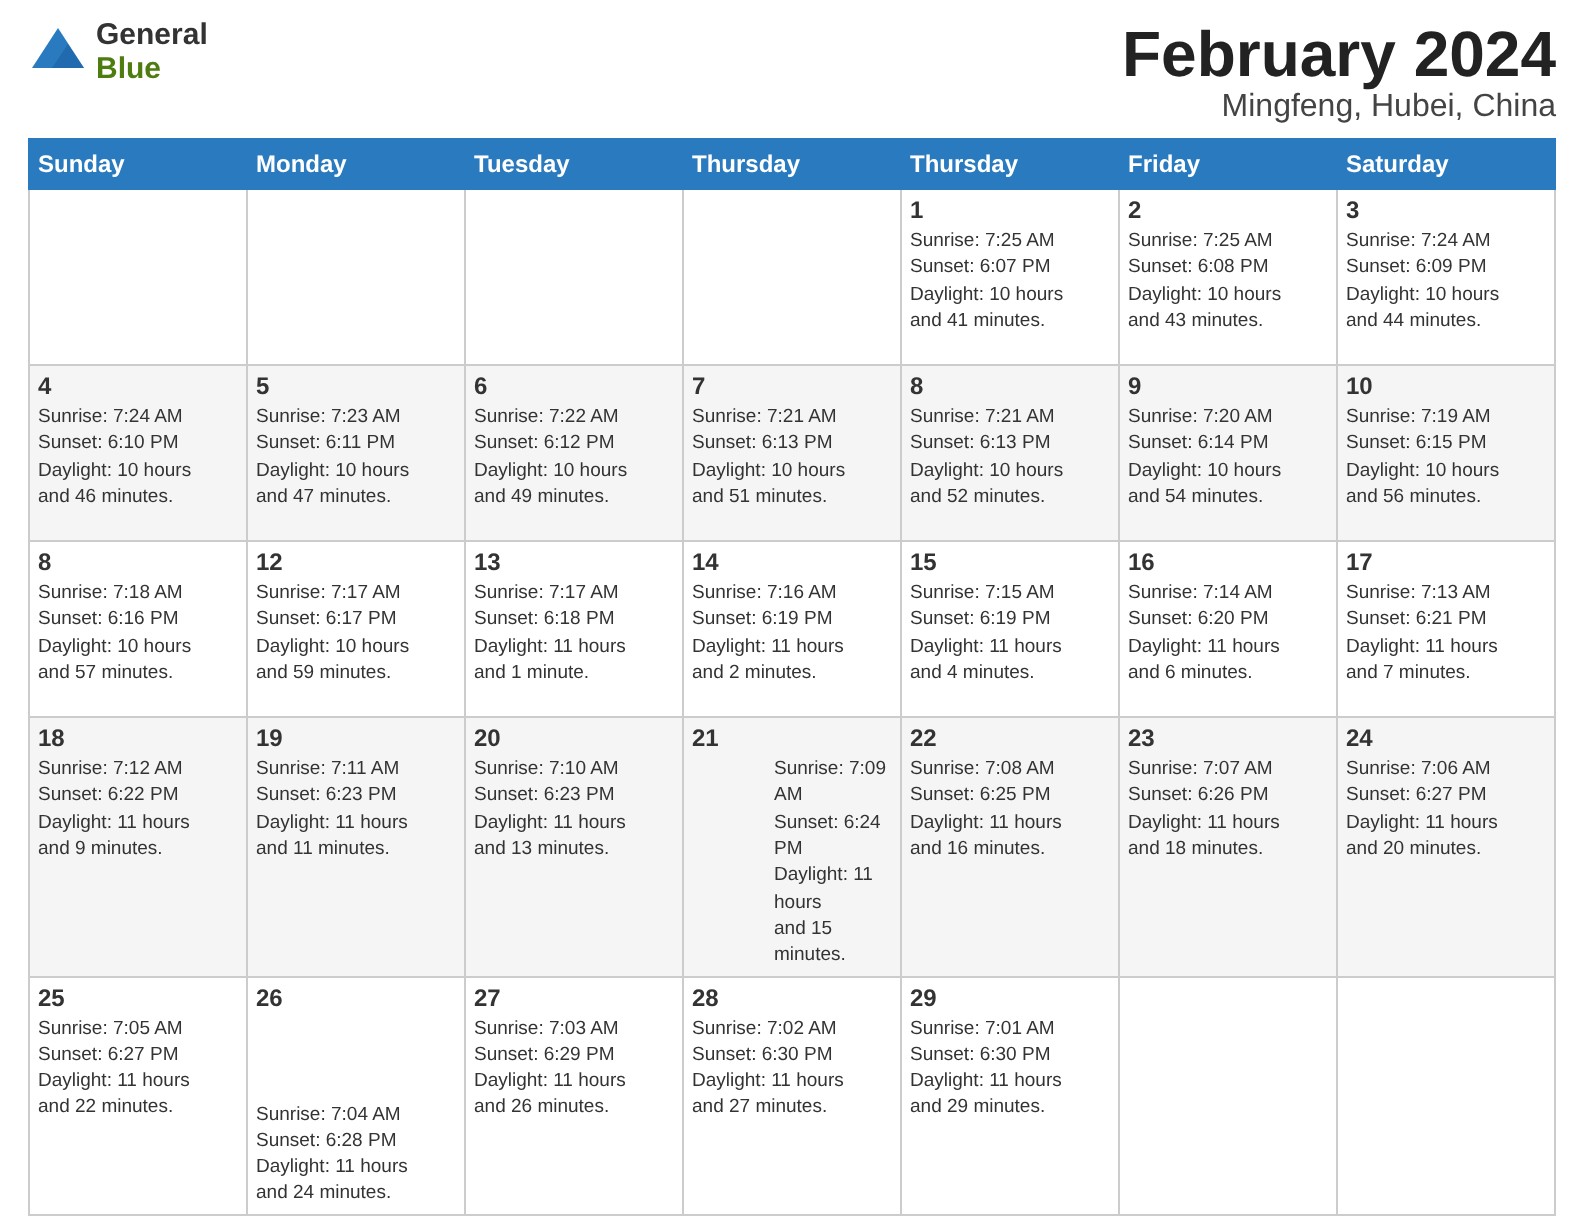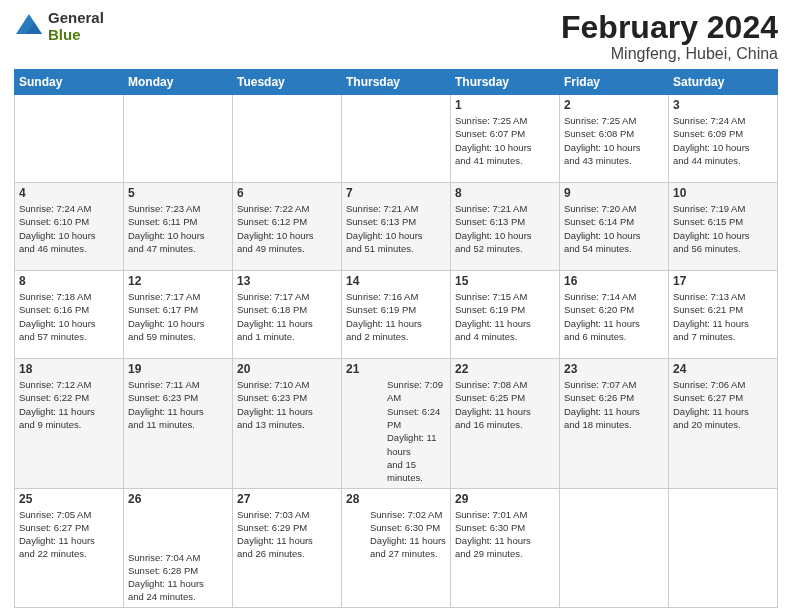--- a/index.html
+++ b/index.html
@@ -334,21 +334,21 @@
           </td>
           <td>
             <span class="day-number">27</span>
             <div class="day-info" style="white-space: pre-line;">Sunrise: 7:03 AM
 Sunset: 6:29 PM
 Daylight: 11 hours
 and 26 minutes.</div>
           </td>
           <td>
             <span class="day-number">28</span>
-            <div class="day-info" style="white-space: pre-line; margin-left: 24px;">Sunrise: 7:02 AM
+            <div class="day-info" style="white-space: pre-line;">Sunrise: 7:02 AM
 Sunset: 6:30 PM
 Daylight: 11 hours
 and 27 minutes.</div>
           </td>
           <td>
             <span class="day-number">29</span>
             <div class="day-info" style="white-space: pre-line;">Sunrise: 7:01 AM
 Sunset: 6:30 PM
 Daylight: 11 hours
 and 29 minutes.</div>

